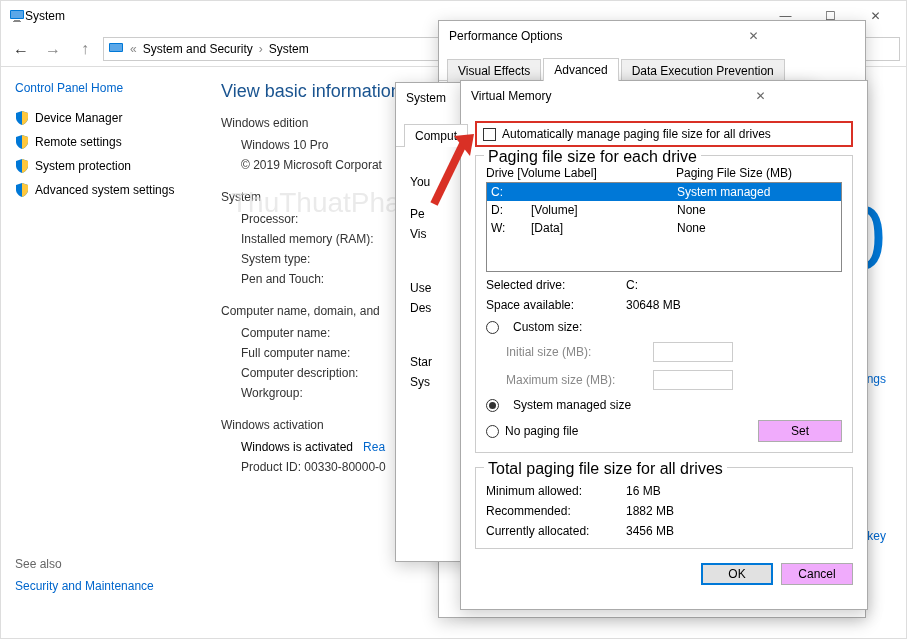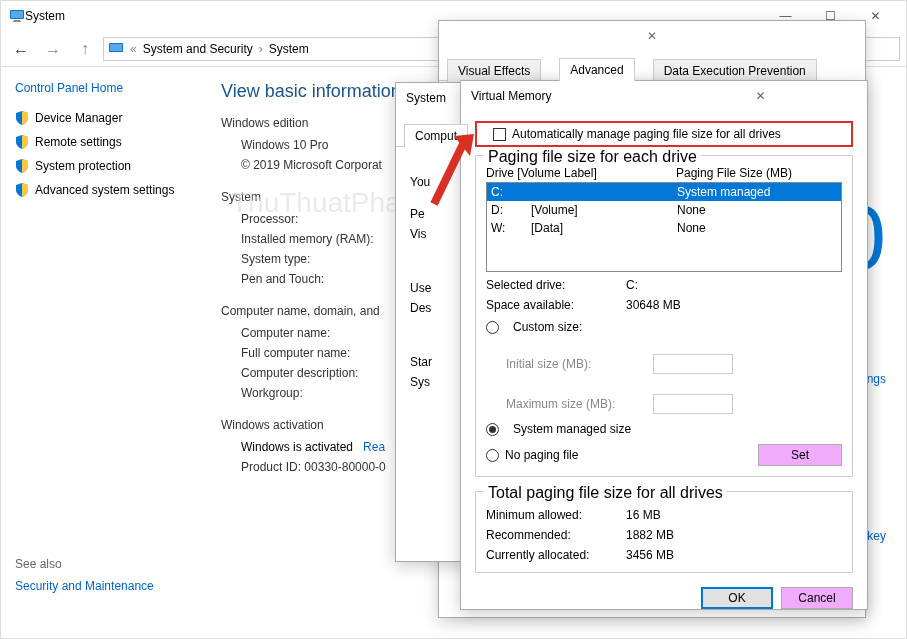--- a/index.html
+++ b/index.html
@@ -29,48 +29,48 @@
 .sect{color:#333;margin-bottom:8px;margin-top:6px}
 .kv{margin-left:20px;margin-bottom:6px;color:#333}
 .link{color:#0066cc}
 .big10{position:absolute;right:20px;top:120px;font-size:90px;font-weight:300;color:#0078d7}
 .watermark{position:absolute;left:30px;top:120px;font-size:28px;color:#ddd;font-weight:400;opacity:.6}
 .dlg-perf{left:438px;top:20px;width:428px;height:598px}
 .dlg-title{height:30px;display:flex;align-items:center;padding:0 10px}
 .dlg-title span{flex:1;font-size:12px}
 .dlg-close{width:28px;text-align:center;font-size:14px;color:#666}
 .tabs{display:flex;border-bottom:1px solid #ccc;padding:0 8px;margin-top:6px}
-.tab{padding:4px 10px;border:1px solid #ccc;border-bottom:none;background:#fff;position:relative;top:1px;margin-right:18px}
+.tab{padding:4px 10px;border:1px solid #ccc;border-bottom:none;background:#fff;position:relative;top:1px;margin-right:2px}
 .tab.active{background:#fff;z-index:2}
 .tab.inactive{background:#f0f0f0;top:2px}
 .dlg-footer{position:absolute;bottom:10px;right:12px;display:flex;gap:8px}
 .btn{min-width:72px;height:22px;border:1px solid #adadad;background:#f0abfc;display:flex;align-items:center;justify-content:center;font-size:12px}
 .btn.primary{border:2px solid #0078d7;background:#e1e1e1}
 .dlg-sysprop{left:395px;top:82px;width:420px;height:480px;background:#fff}
 .dlg-vm{left:460px;top:80px;width:408px;height:530px;background:#fff}
 .vm-body{padding:10px 14px}
-.red-box{border:2px solid #d93025;padding:4px 16px;margin-bottom:6px}
+.red-box{border:2px solid #d93025;padding:4px 6px;margin-bottom:6px}
 .chk-row{display:flex;align-items:center;gap:6px}
 .chk{width:13px;height:13px;border:1px solid #333;background:#fff}
 .group{border:1px solid #ccc;padding:10px 10px 10px 10px;margin-top:8px;position:relative}
 .group-label{position:absolute;top:-8px;left:8px;background:#fff;padding:0 4px;font-size:16px}
 .drive-hdr{display:flex;margin-bottom:2px}
 .drive-hdr .c1{width:190px}
 .drive-list{border:1px solid #888;height:90px;overflow:hidden;background:#fff}
 .drive-row{display:flex;height:18px;align-items:center;padding:0 4px}
 .drive-row.selected{background:#0078d7;color:#fff}
 .drive-row.selected span{color:#fff}
 .drive-row .d1{width:40px}
 .drive-row .d2{width:146px}
 .info-row{display:flex;margin-top:6px}
 .info-row .lbl{width:140px}
 .radio-row{display:flex;align-items:center;gap:14px;margin-top:8px}
 .radio{width:13px;height:13px;border:1px solid #333;border-radius:50%;background:#fff;display:flex;align-items:center;justify-content:center}
 .radio.checked::after{content:"";width:7px;height:7px;background:#333;border-radius:50%}
-.sz-row{display:flex;align-items:center;gap:17px;margin:20px 0 4px 20px}
+.sz-row{display:flex;align-items:center;gap:17px;margin:8px 0 4px 20px}
 .sz-row .sl{width:130px;color:#888}
 .sz-input{width:80px;height:20px;border:1px solid #ccc;background:#fff}
 .arrow{position:absolute;left:426px;top:130px;z-index:50}
 .monitor-icon{width:16px;height:16px}
 </style>
 </head>
 <body>
 
 <div class="main-window">
   <div class="titlebar">
@@ -158,20 +158,21 @@
       <div class="kv">Product ID:  00330-80000-0</div>
       <div class="big10">10</div>
       <div class="link" style="position:absolute;right:20px;top:305px">ettings</div>
       <div class="link" style="position:absolute;right:20px;top:462px">uct key</div>
     </div>
   </div>
 </div>
 
 <div class="window dlg-perf">
   <div class="dlg-title">
+    <span>Performance Options</span>
     <span class="dlg-close">✕</span>
   </div>
   <div class="tabs">
     <div class="tab inactive">Visual Effects</div>
     <div class="tab active">Advanced</div>
     <div class="tab inactive">Data Execution Prevention</div>
   </div>
   <div class="dlg-footer">
     <div class="btn">OK</div>
     <div class="btn">Cancel</div>

